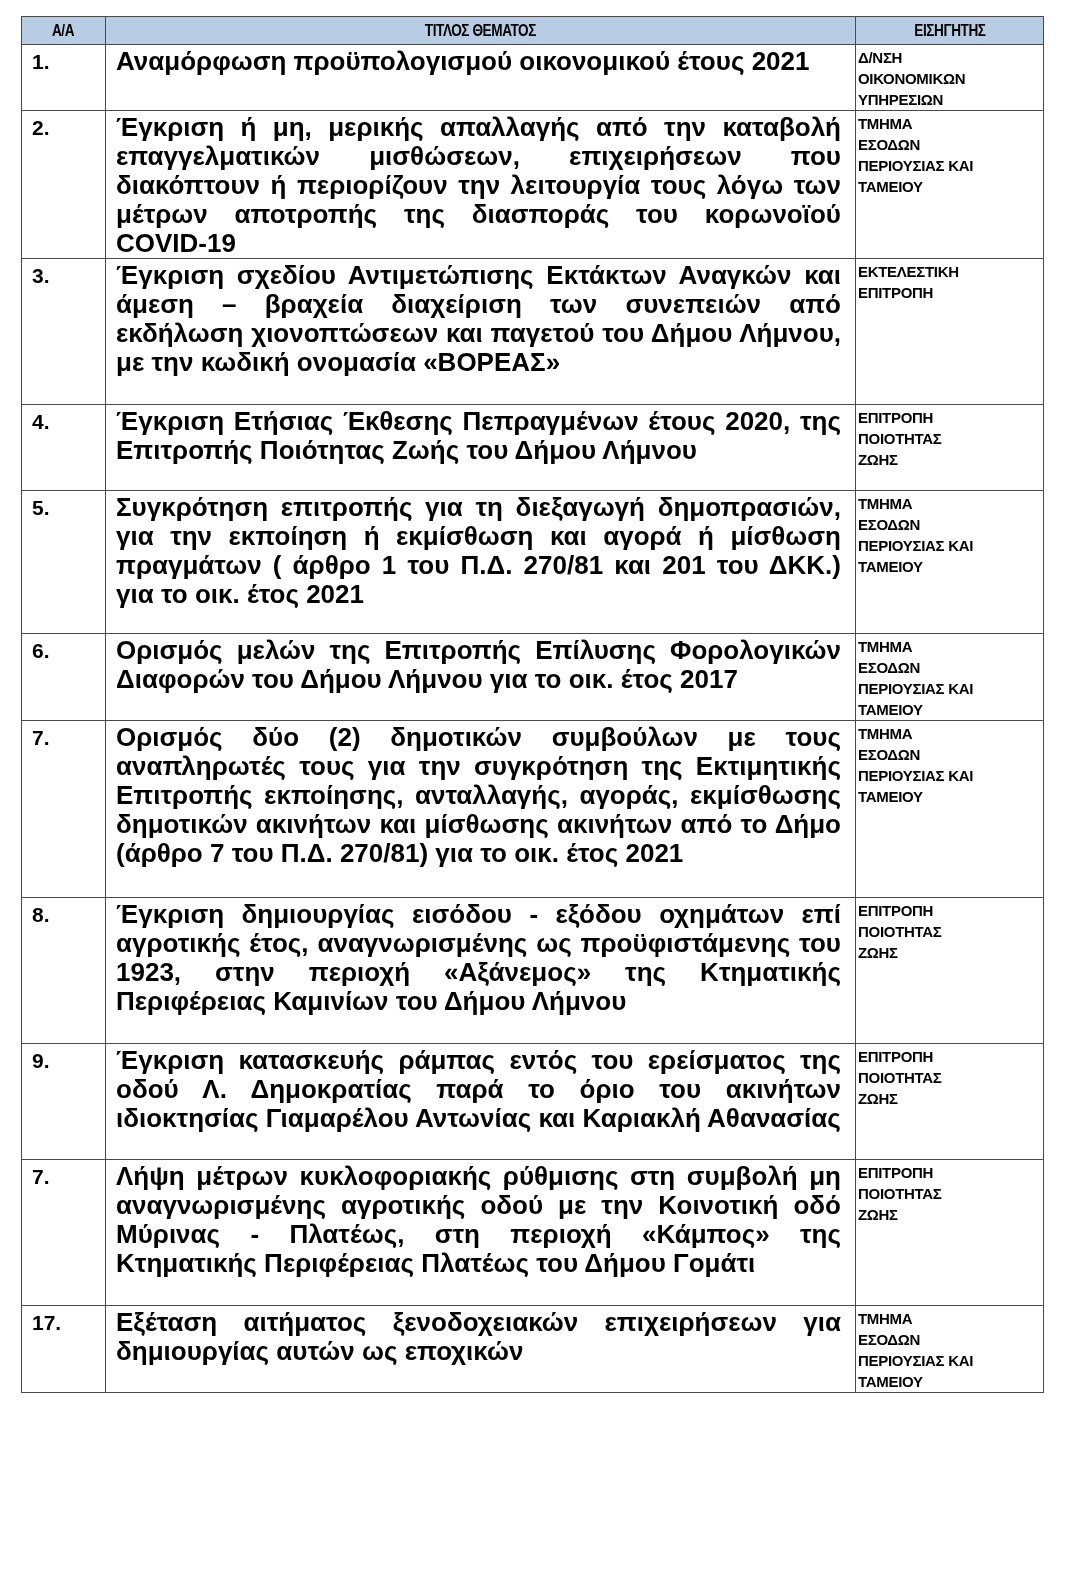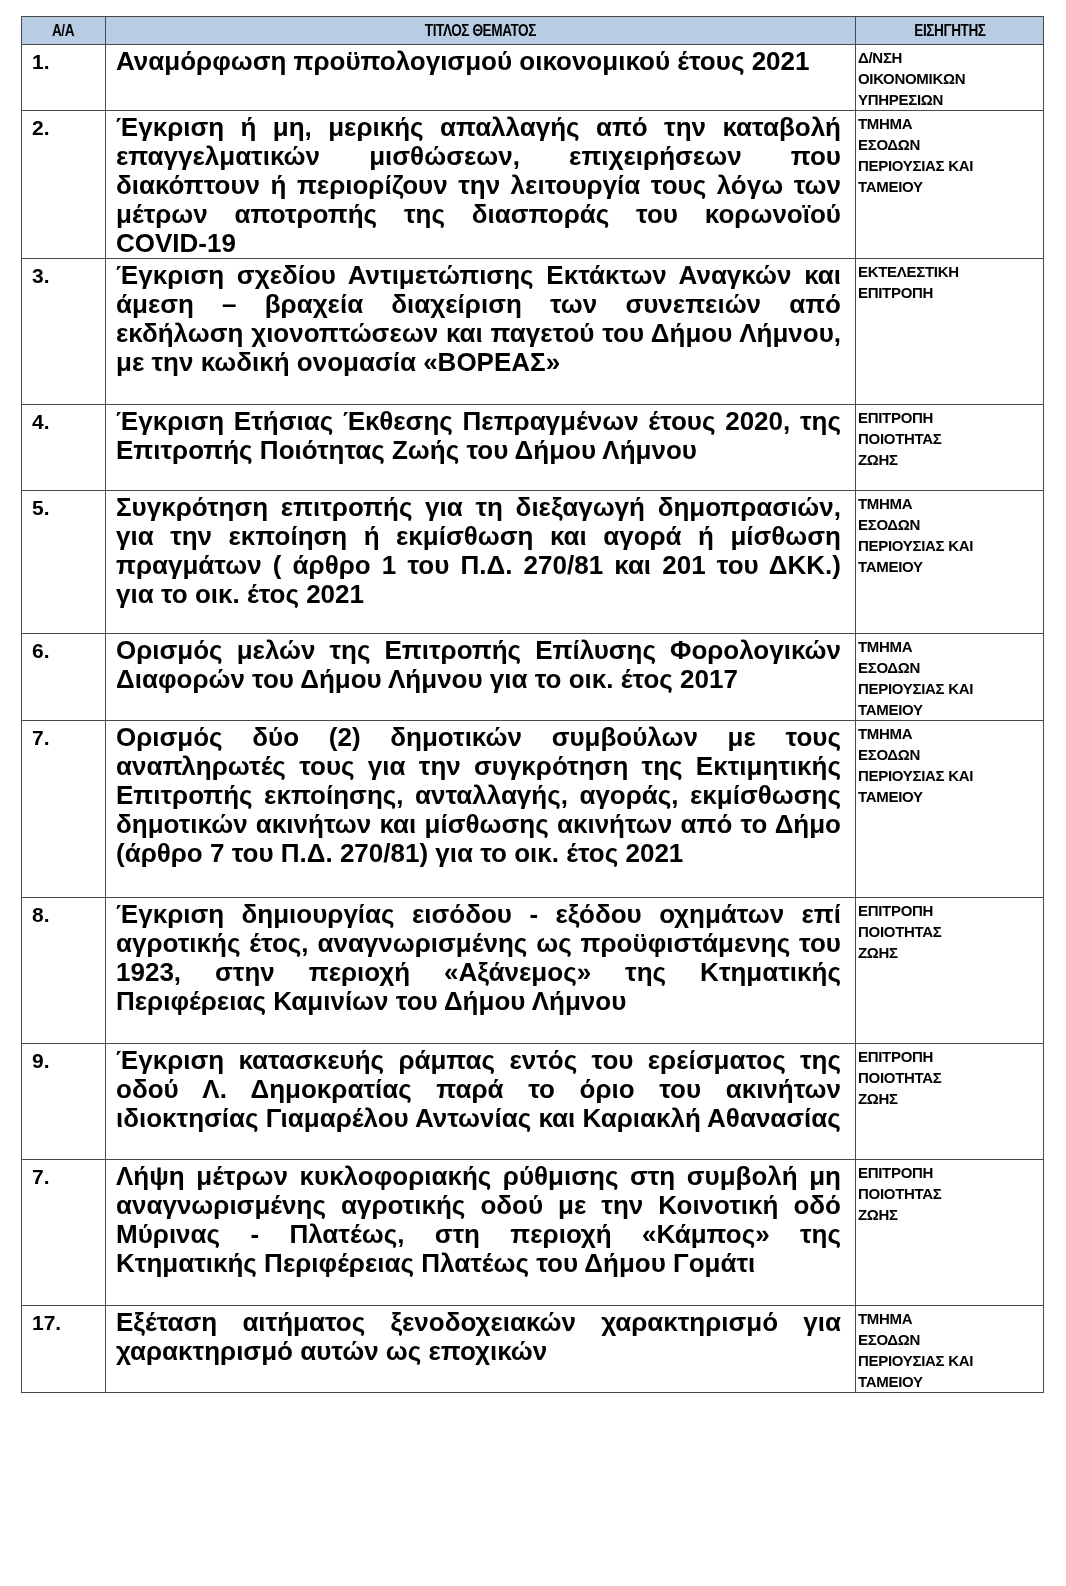--- a/index.html
+++ b/index.html
@@ -154,20 +154,20 @@
     </tr>
     <tr style="height:146px">
       <td class="num">7.</td>
       <td class="title">Λήψη μέτρων κυκλοφοριακής ρύθμισης στη συμβολή μη αναγνωρισμένης αγροτικής οδού με την Κοινοτική οδό Μύρινας - Πλατέως, στη περιοχή «Κάμπος» της Κτηματικής Περιφέρειας Πλατέως του Δήμου Γομάτι</td>
       <td class="rep">ΕΠΙΤΡΟΠΗ
 ΠΟΙΟΤΗΤΑΣ
 ΖΩΗΣ</td>
     </tr>
     <tr style="height:86px">
       <td class="num">17.</td>
-      <td class="title">Εξέταση αιτήματος ξενοδοχειακών χαρακτηρισμό για χαρακτηρισμό αυτών ως εποχικών</td>
+      <td class="title">Εξέταση αιτήματος ξενοδοχειακών επιχειρήσεων για δημιουργίας αυτών ως εποχικών</td>
       <td class="rep">ΤΜΗΜΑ
 ΕΣΟΔΩΝ
 ΠΕΡΙΟΥΣΙΑΣ ΚΑΙ
 ΤΑΜΕΙΟΥ</td>
     </tr>
   </tbody>
 </table>
 
 </body></html>

